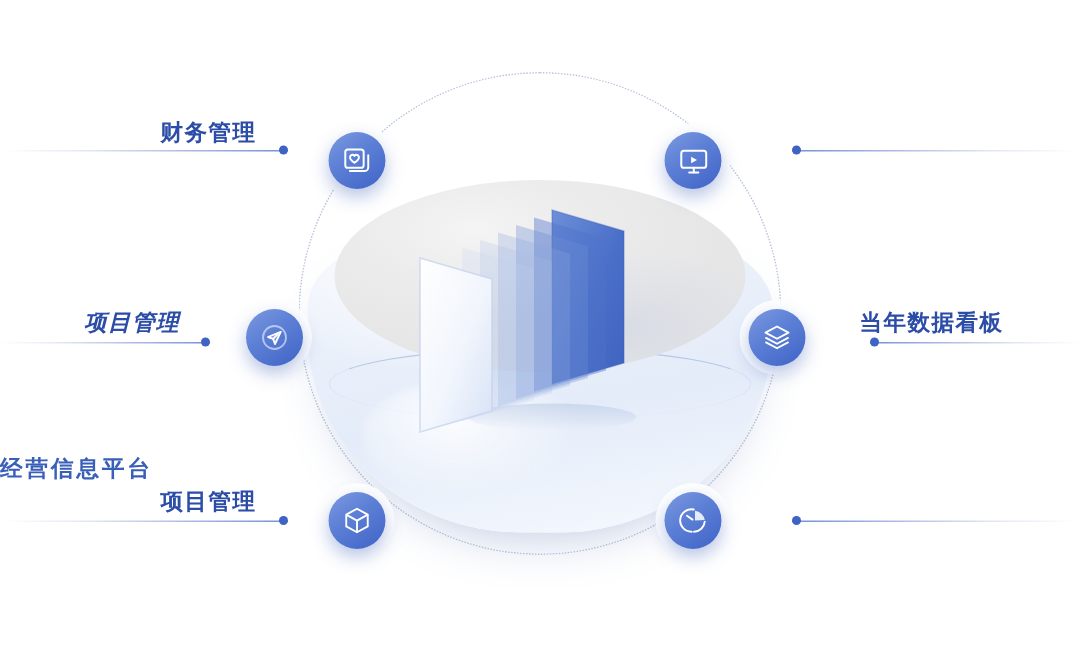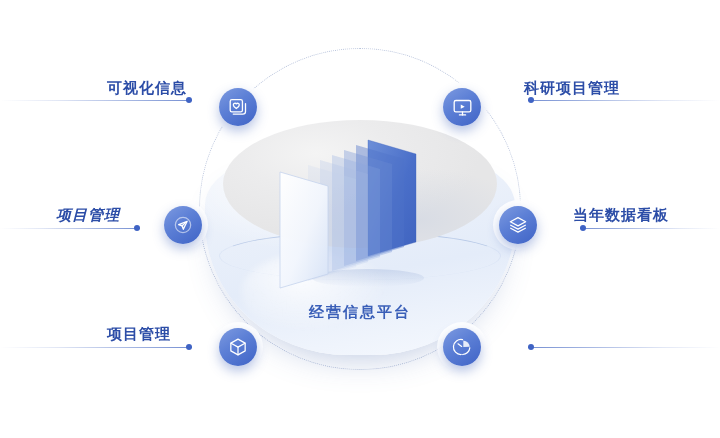--- a/index.html
+++ b/index.html
@@ -67,21 +67,21 @@
   }
   .dome-gloss{
     position:absolute;left:36px;top:132px;width:150px;height:80px;
     border-radius:50%;
     background:radial-gradient(ellipse at 40% 35%, rgba(255,255,255,.85) 0%, rgba(255,255,255,0) 70%);
     filter:blur(3px);
   }
 
   
   .center-caption{
-    position:absolute;left:0;top:303px;width:720px;text-align:center;
+    position:absolute;left:0;top:303px;width:720px;text-align:left;
     font-size:15px;font-weight:bold;letter-spacing:2px;color:#3a5fb8;
   }
 
   
   .icn{
     position:absolute;width:38px;height:38px;border-radius:50%;
     background:linear-gradient(145deg,#7d9ae0 0%,#5d80d6 42%,#3f63c6 100%);
     box-shadow:0 5px 12px rgba(60,95,185,.38), 0 0 0 6px rgba(255,255,255,.92);
     display:flex;align-items:center;justify-content:center;
   }
@@ -130,34 +130,33 @@
     <path d="M56 23 L104 37 L104 125 L56 139 Z" fill="#8aa4dd" fill-opacity="0.28"></path>
     <path d="M44 28 L92 42 L92 130 L44 144 Z" fill="#a7bce6" fill-opacity="0.24"></path>
     <path d="M32 33 L80 47 L80 135 L32 149 Z" fill="#c2d1ee" fill-opacity="0.22"></path>
 
     <path d="M4 40 L52 54 L52 142 L4 156 Z" fill="url(#pFront)"></path>
     <path d="M4 40 L52 54 L52 142 L4 156 Z" fill="none" stroke="#c3d2ec" stroke-opacity=".75" stroke-width="1"></path>
   </svg>
 
   <div class="conn left" style="left:0px;top:100px;width:192px;"></div>
   <div class="dot" style="left:186px;top:97px;"></div>
-  <div class="label" style="left:107px;top:79px;">可视化信息</div>
+  <div class="label" style="left:107px;top:79px;">财务管理</div>
   <div class="icn" style="left:219px;top:88px;">
     <span>
       <svg width="21" height="21" viewBox="0 0 24 24" fill="none" stroke="#ffffff" stroke-width="1.5" stroke-linecap="round" stroke-linejoin="round">
         <rect x="2.5" y="3" width="14" height="14" rx="2"></rect>
         <path d="M9.5 13.2c-2.2-1.6-3.4-2.7-3.4-4.1a1.9 1.9 0 0 1 3.4-1.2 1.9 1.9 0 0 1 3.4 1.2c0 1.4-1.2 2.5-3.4 4.1Z"></path>
         <path d="M6 19.5h11a3 3 0 0 0 3-3V7.5"></path>
       </svg>
     </span>
   </div>
 
   <div class="conn right" style="left:528px;top:100px;width:192px;"></div>
   <div class="dot" style="left:528px;top:97px;"></div>
-  <div class="label" style="left:524px;top:79px;">科研项目管理</div>
   <div class="icn" style="left:443px;top:88px;">
     <span>
       <svg width="21" height="21" viewBox="0 0 24 24" fill="none" stroke="#ffffff" stroke-width="1.5" stroke-linecap="round" stroke-linejoin="round">
         <rect x="2.5" y="4" width="19" height="13" rx="2"></rect>
         <path d="M10 8.5l4.5 2.5L10 13.5z" fill="#ffffff" stroke="none"></path>
         <path d="M8.5 20.5h7"></path>
         <path d="M12 17v3.5"></path>
       </svg>
     </span>
   </div>

